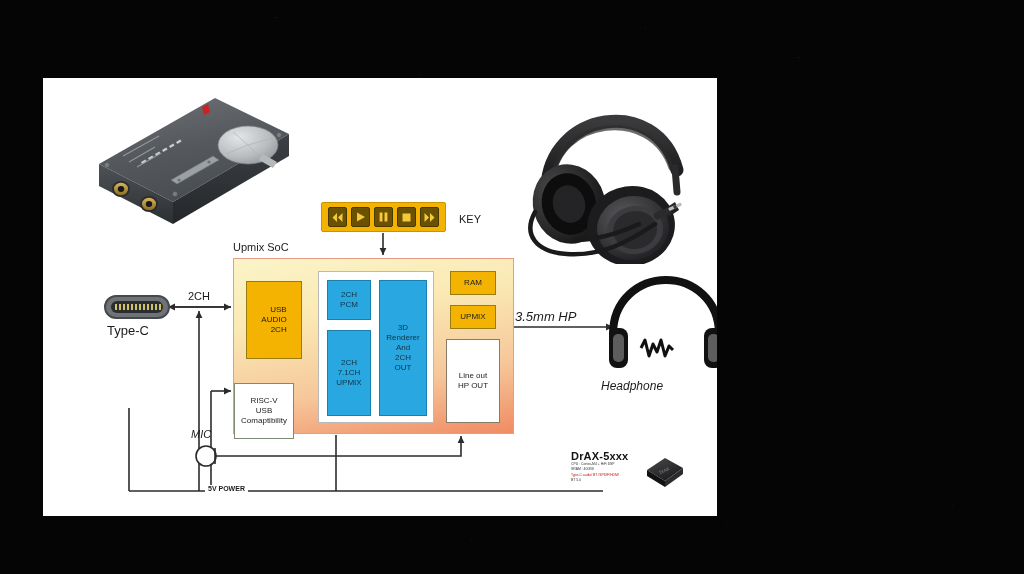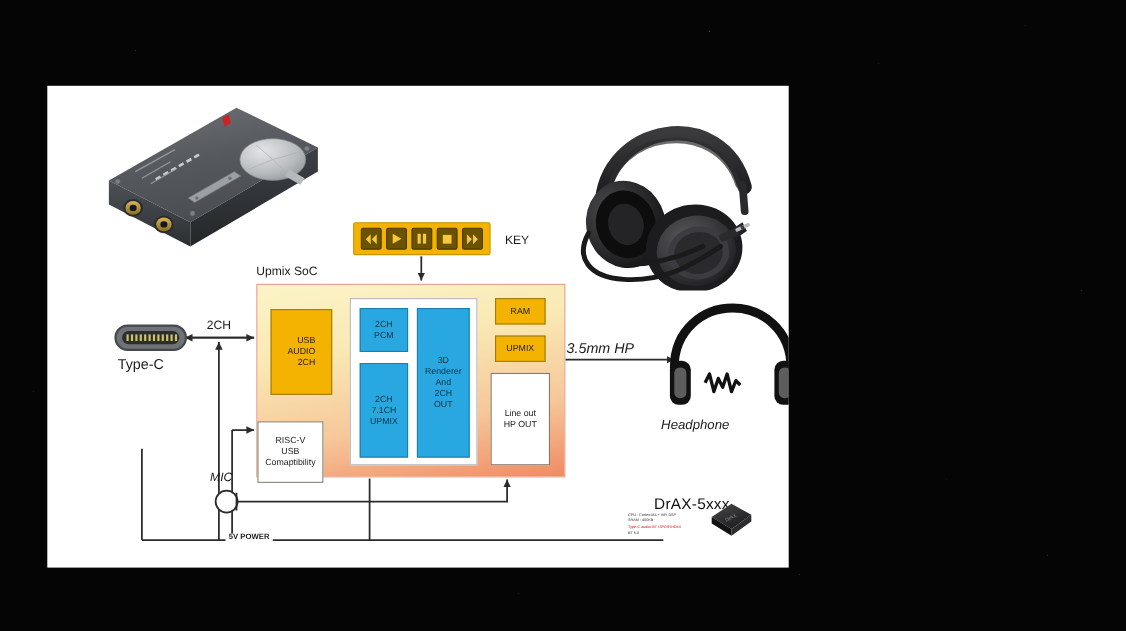--- a/index.html
+++ b/index.html
@@ -101,21 +101,21 @@
     border: 1px solid #4a3800;
     border-radius: 2px;
     display: flex; align-items: center; justify-content: center;
   }
   .keybtn svg { display: block; }
   svg.wire { position: absolute; left: 0; top: 0; width: 674px; height: 438px; overflow: visible; pointer-events: none; }
   #chipcard {
     position: absolute; left: 528px; top: 372px;
     width: 116px; height: 52px;
   }
-  #chip-title { font-size: 14px; color: #111; font-weight: 400; letter-spacing: .2px; text-align: center; }
+  #chip-title { font-size: 11px; color: #111; font-weight: 700; letter-spacing: .2px; }
   .chip-spec { font-size: 3.4px; color: #333; line-height: 1.55; white-space: nowrap; }
   .chip-spec.hl { color: #cc1111; }
 </style>
 </head>
 <body>
 
 <div id="slide">
 
 
   <div id="canvas">

